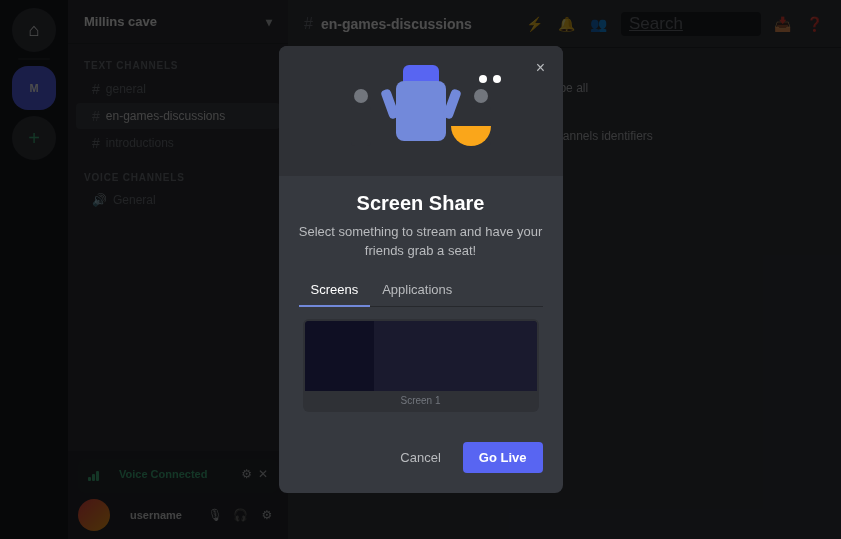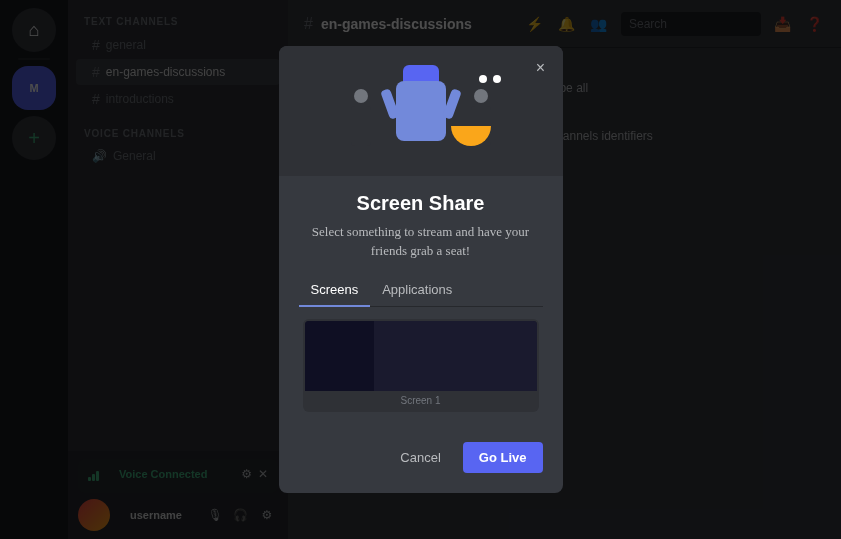--- a/index.html
+++ b/index.html
@@ -391,21 +391,20 @@
       font-size: 20px;
       font-weight: 800;
       color: #fff;
       margin-bottom: 8px;
     }
     .modal-desc {
       font-size: 13px;
       color: #b9bbbe;
       line-height: 1.4;
       margin-bottom: 14px;
-      font-family: Liberation Serif, serif;
     }
     .modal-tabs {
       display: flex;
       border-bottom: 1px solid #26282c;
       margin-bottom: 12px;
     }
     .modal-tab {
       padding: 8px 12px;
       font-size: 13px;
       color: #b9bbbe;
@@ -538,20 +537,24 @@
     <div style="width:32px;height:2px;background:#26282c;border-radius:1px;"></div>
     <div class="server-icon active">
       <div style="font-size:11px;color:#fff;font-weight:700;">M</div>
     </div>
     <div class="server-icon">
       <div style="font-size:20px;color:#43b581;">+</div>
     </div>
   </div>
 
   <div class="channel-list">
+    <div class="channel-list-header">
+      <span>Millins cave</span>
+      <span style="margin-left:auto;color:#b9bbbe;font-size:12px;">▾</span>
+    </div>
     <div class="channel-items">
       <div style="padding:8px 16px 4px;font-size:10px;font-weight:700;color:#72767d;text-transform:uppercase;letter-spacing:0.8px;">Text Channels</div>
       <div class="channel-item">
         <span class="channel-prefix">#</span>
         <span>general</span>
       </div>
       <div class="channel-item active">
         <span class="channel-prefix">#</span>
         <span>en-games-discussions</span>
       </div>
@@ -595,21 +598,21 @@
 
   <div class="chat-area">
     <div class="chat-header">
       <span style="color:#72767d;font-size:16px;">#</span>
       <span class="chat-title">en-games-discussions</span>
       <div class="chat-header-actions">
         <div class="header-icon">⚡</div>
         <div class="header-icon">🔔</div>
         <div class="header-icon">👥</div>
         <div class="search-bar">
-          <span style="font-size:12px;">Search</span>
+          <span style="font-size:17px;text-decoration:underline;">Search</span>
         </div>
         <div class="header-icon">📥</div>
         <div class="header-icon">❓</div>
       </div>
     </div>
     <div class="chat-messages">
       <div class="message-row">
         <div class="msg-avatar"></div>
         <div class="msg-content">
           <div class="msg-author">username1</div>

